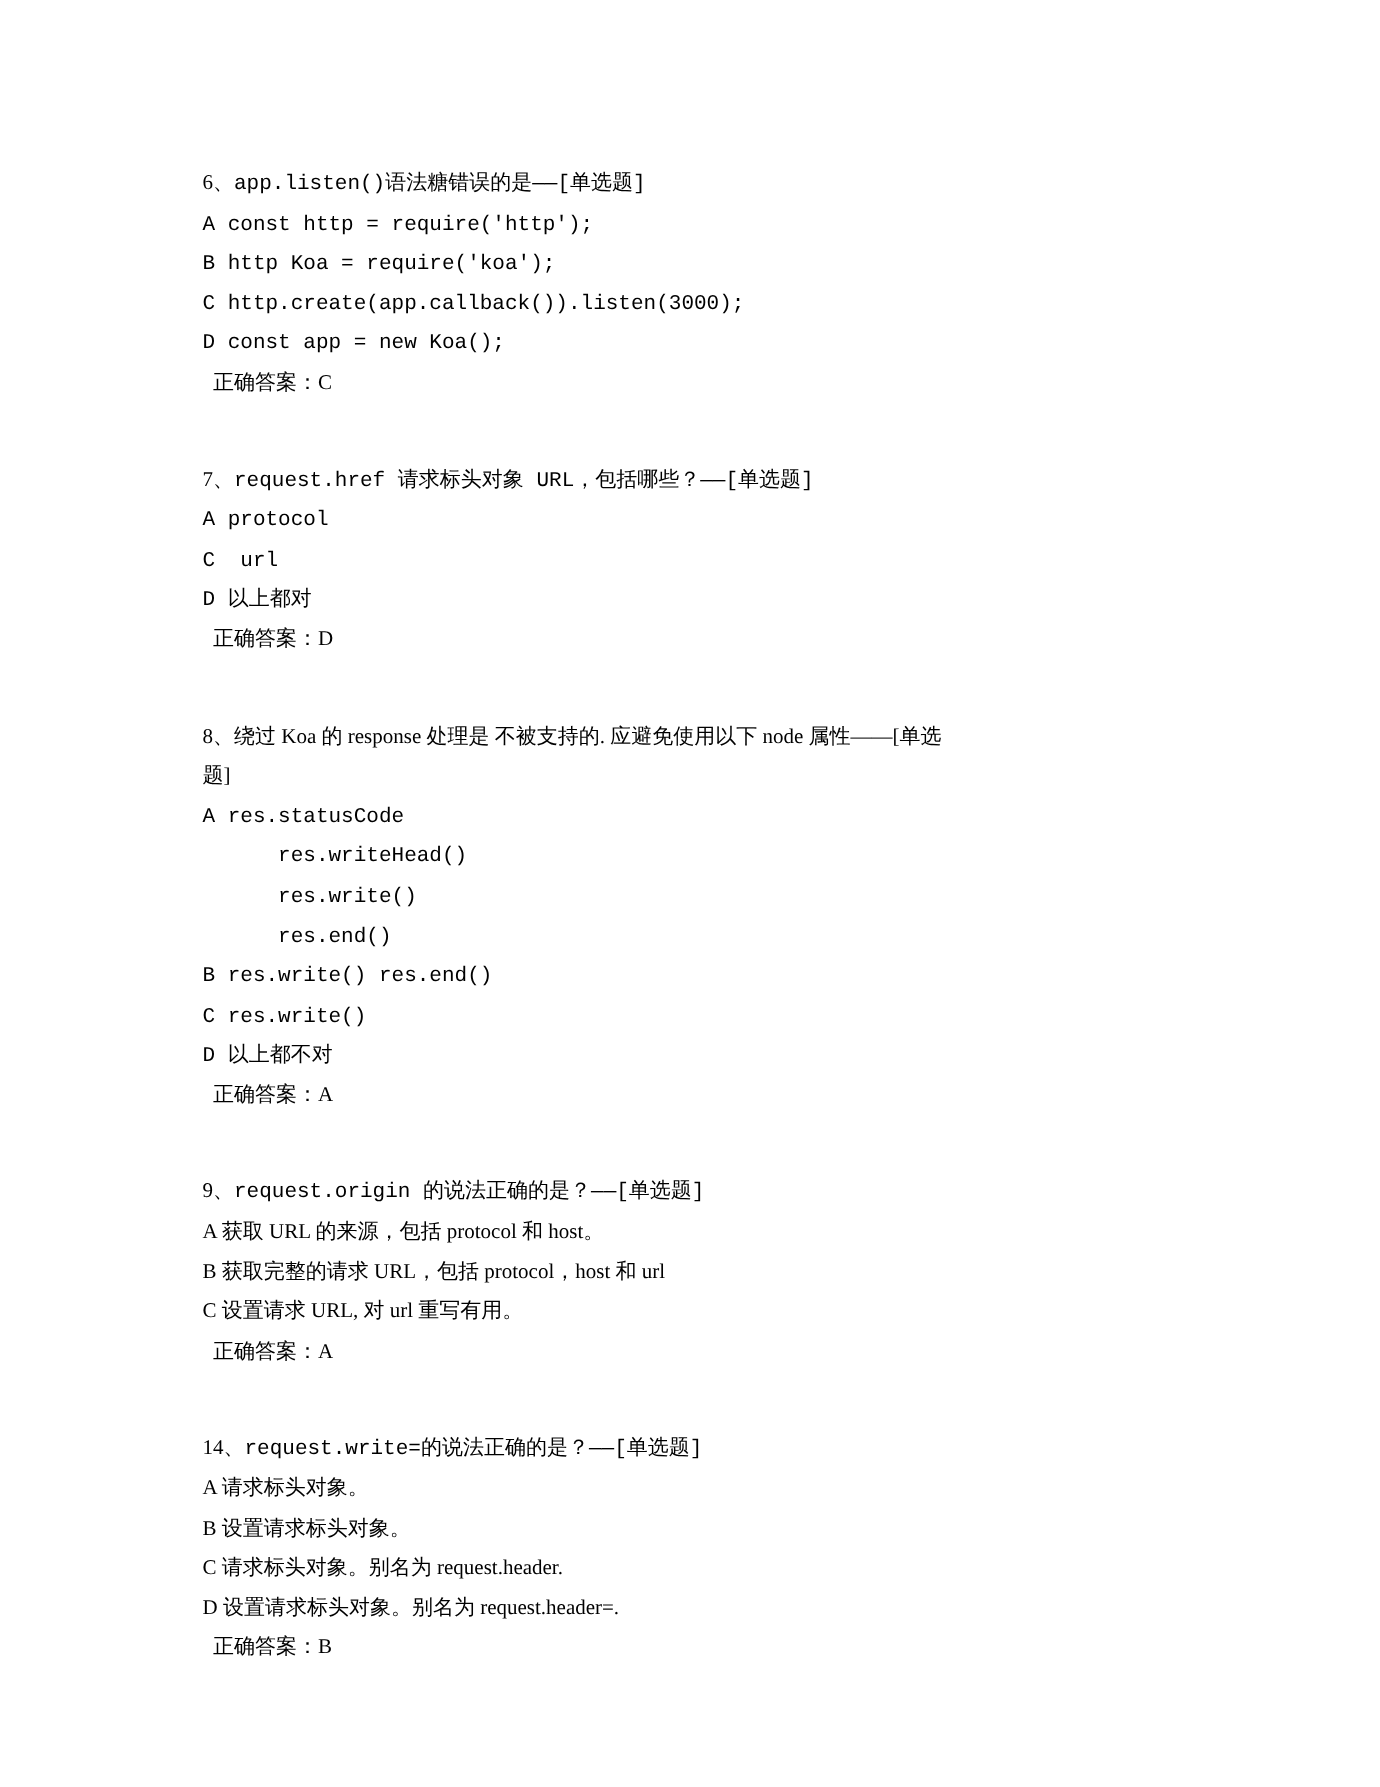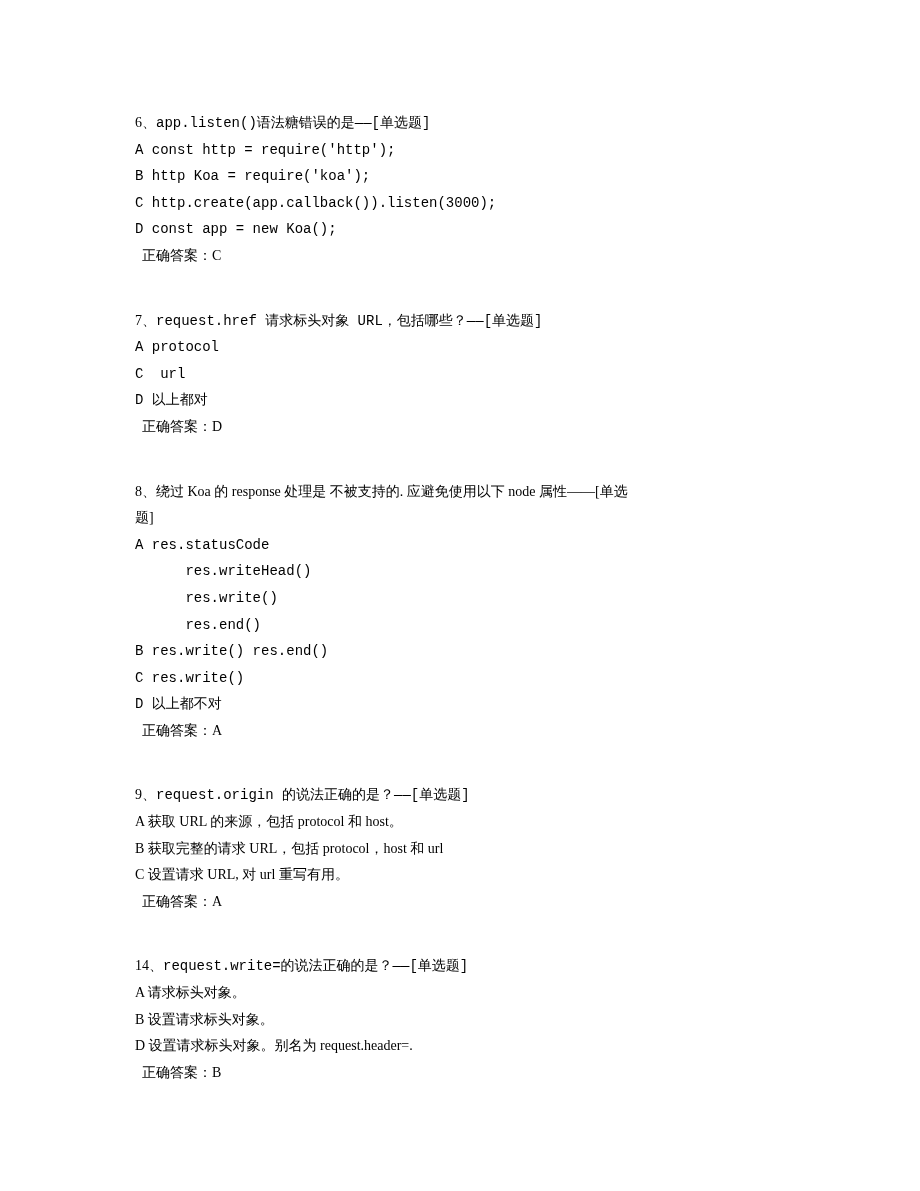--- a/index.html
+++ b/index.html
@@ -65,16 +65,17 @@
       <div><span>9</span><span class="mono-inline">、request.origin 的说法正确的是？——[单选题]</span></div>
       <div class="opt">A 获取 URL 的来源，包括 protocol 和 host。</div>
       <div class="opt">B 获取完整的请求 URL，包括 protocol，host 和 url</div>
       <div class="opt">C 设置请求 URL, 对 url 重写有用。</div>
       <div class="answer">正确答案：A</div>
     </div>
     <div class="question">
       <div><span>14</span><span class="mono-inline">、request.write=的说法正确的是？——[单选题]</span></div>
       <div class="opt">A 请求标头对象。</div>
       <div class="opt">B 设置请求标头对象。</div>
+      <div class="opt">C 请求标头对象。别名为 request.header.</div>
       <div class="opt">D 设置请求标头对象。别名为 request.header=.</div>
       <div class="answer">正确答案：B</div>
     </div>
   </div>
 
 </body></html>

